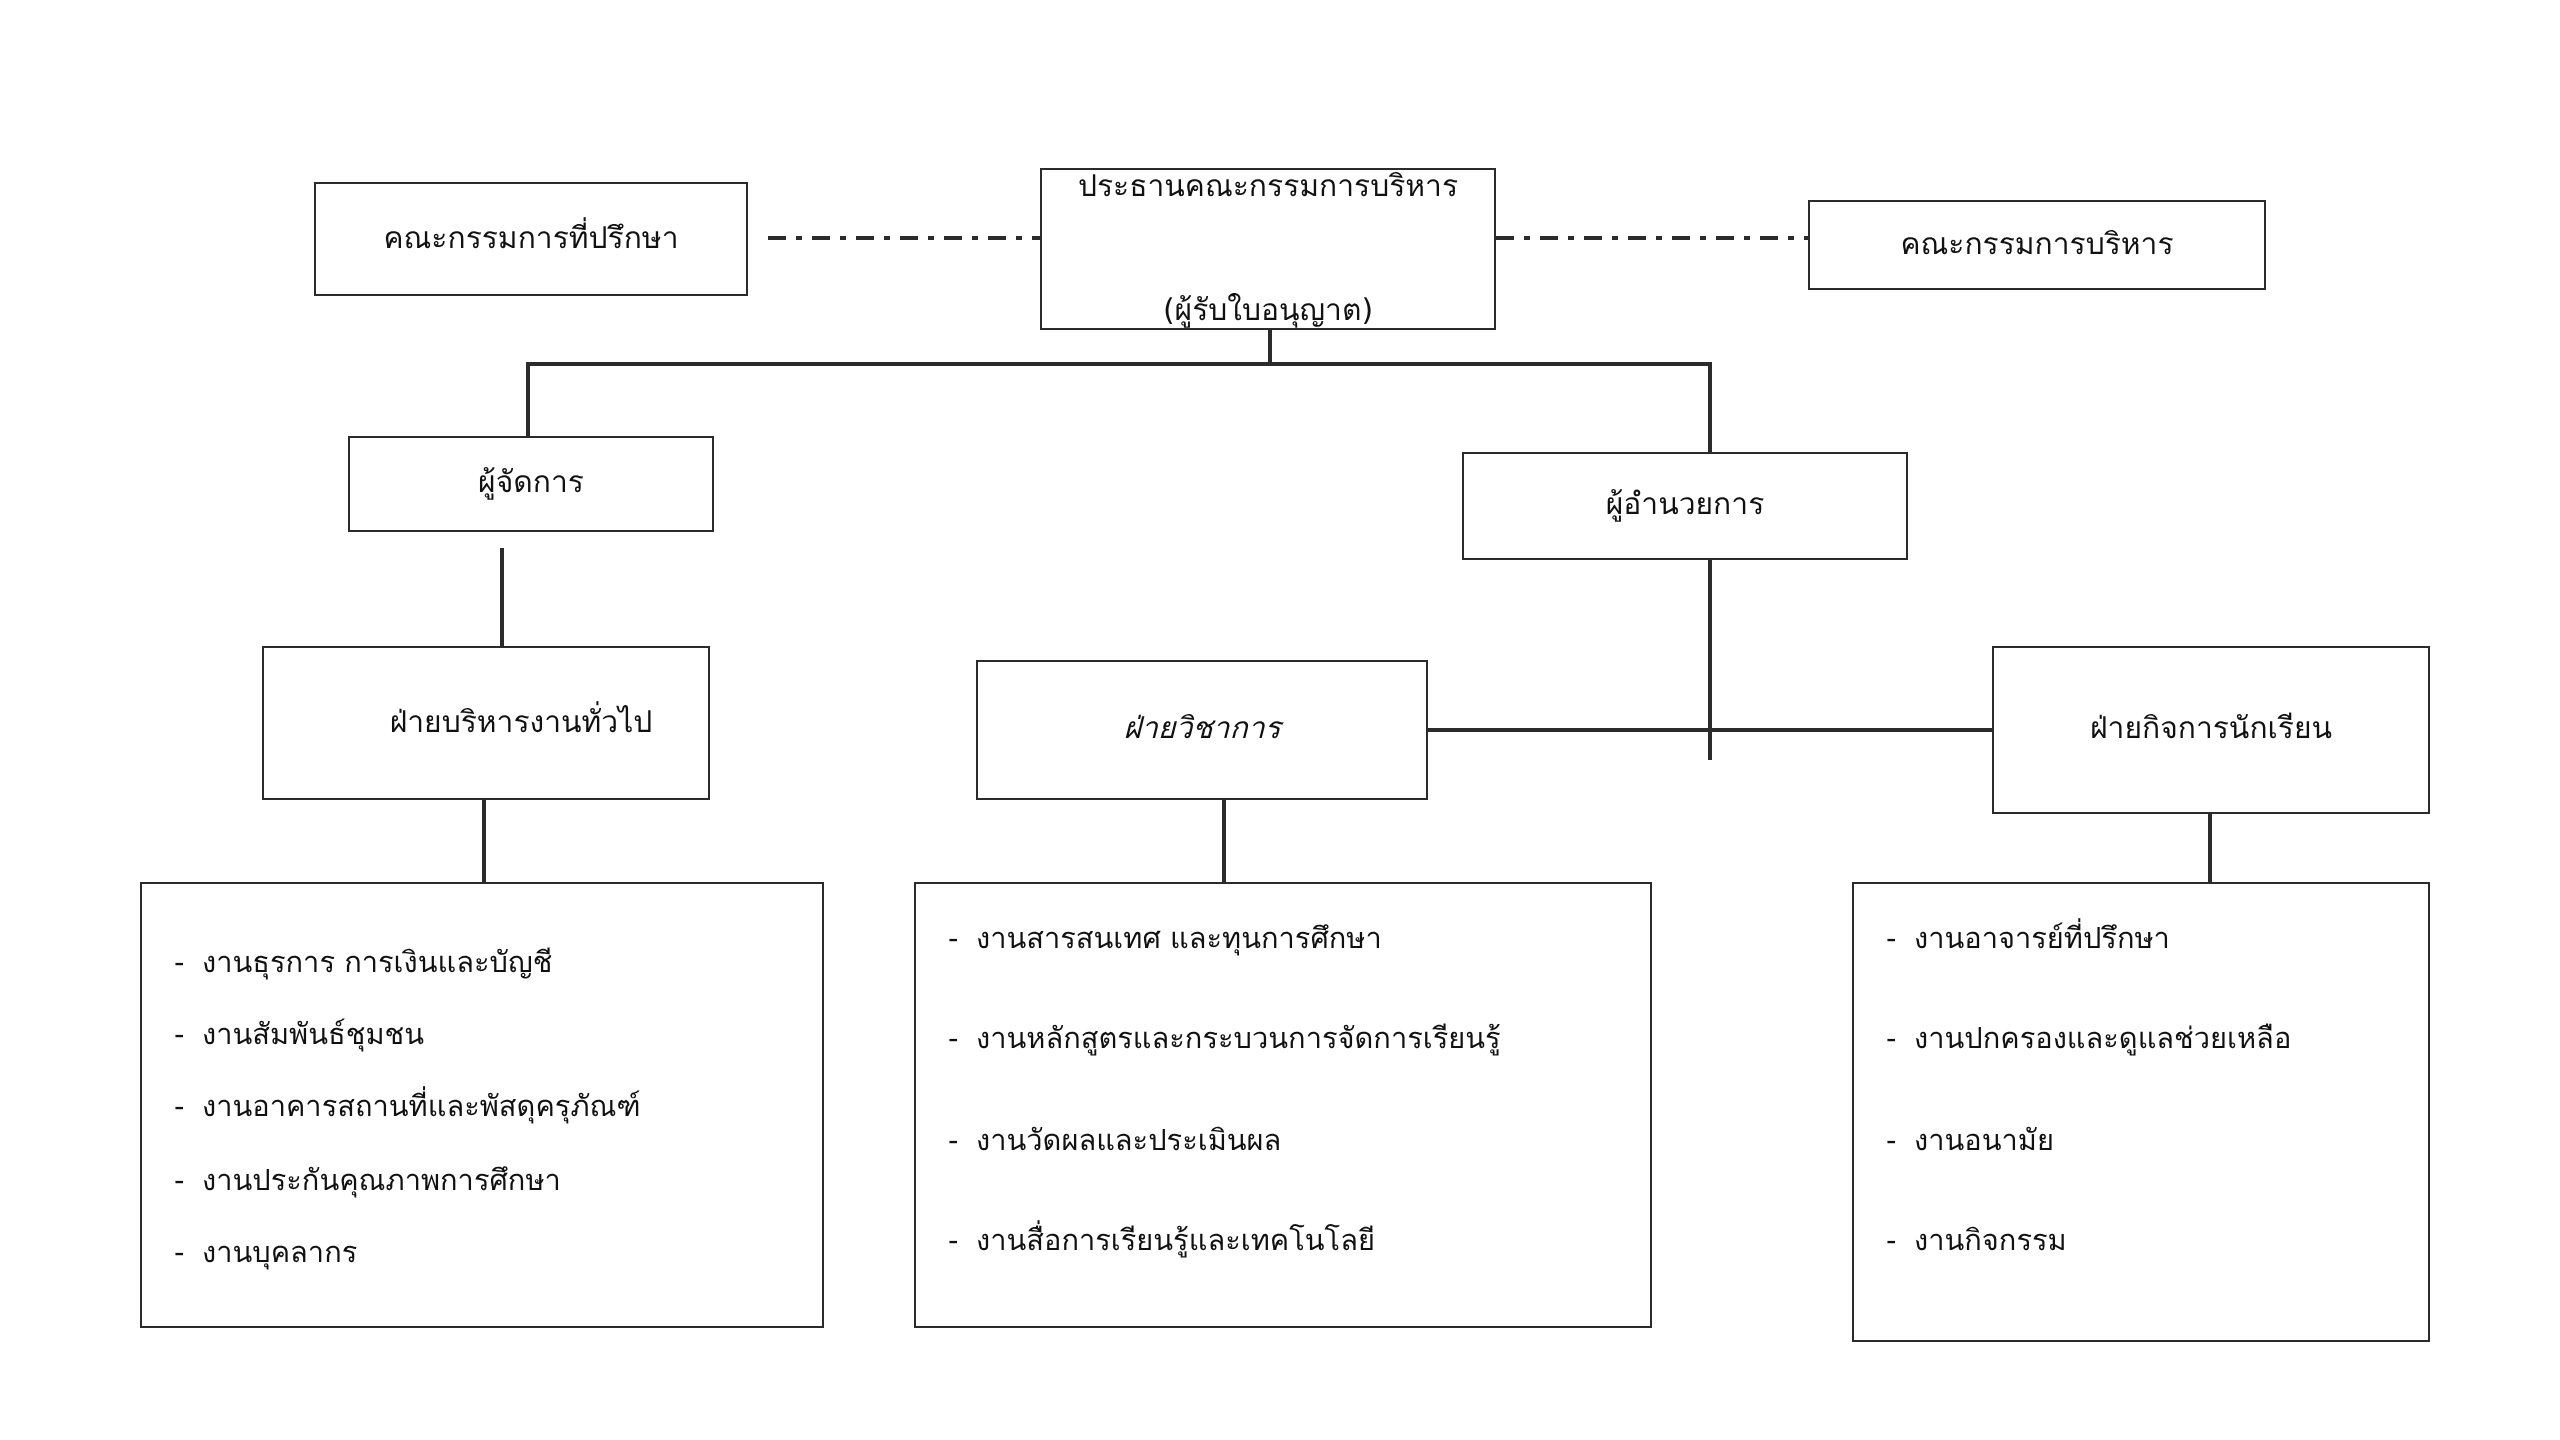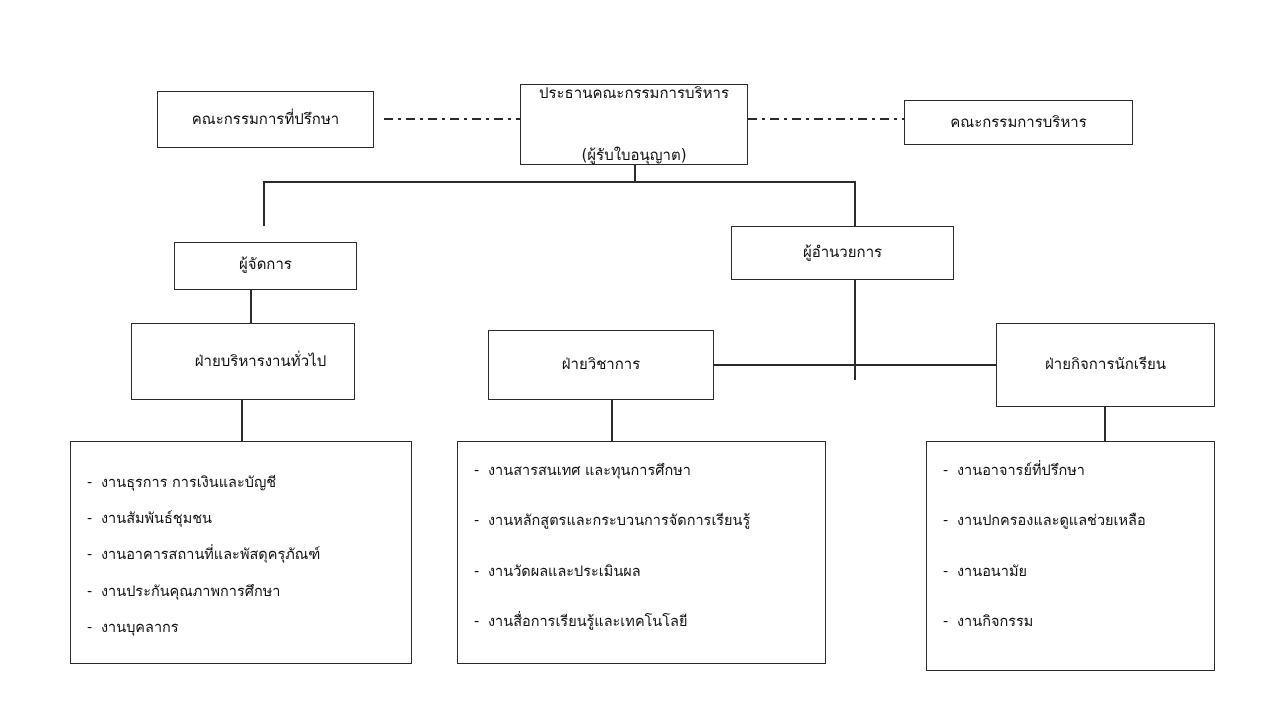--- a/index.html
+++ b/index.html
@@ -102,37 +102,37 @@
 
   <div class="node" style="left:904px; top:100px; width:229px; height:45px;">
     <span>คณะกรรมการบริหาร</span>
   </div>
 
   <div class="conn v" style="left:634px; top:165px; height:17px;"></div>
   <div class="conn h" style="left:263px; top:181px; width:593px;"></div>
   <div class="conn v" style="left:263px; top:181px; height:45px;"></div>
   <div class="conn v" style="left:854px; top:181px; height:45px;"></div>
 
-  <div class="node" style="left:174px; top:242px; width:183px; height:48px;font-family:Liberation Mono, monospace;">
+  <div class="node" style="left:174px; top:218px; width:183px; height:48px;">
     <span>ผู้จัดการ</span>
   </div>
 
   <div class="node" style="left:731px; top:226px; width:223px; height:54px;justify-content:center;">
     <span>ผู้อำนวยการ</span>
   </div>
 
   <div class="conn v" style="left:250px; top:274px; height:49px;"></div>
   <div class="conn v" style="left:854px; top:280px; height:100px;"></div>
   <div class="conn h" style="left:714px; top:364px; width:283px;"></div>
 
   <div class="node" style="left:131px; top:323px; width:224px; height:77px;padding-left:35px;">
     <span>ฝ่ายบริหารงานทั่วไป</span>
   </div>
 
-  <div class="node" style="left:488px; top:330px; width:226px; height:70px;">
+  <div class="node" style="left:488px; top:330px; width:226px; height:70px;font-style:italic;">
     <span>ฝ่ายวิชาการ</span>
   </div>
 
   <div class="node" style="left:996px; top:323px; width:219px; height:84px;">
     <span>ฝ่ายกิจการนักเรียน</span>
   </div>
 
   <div class="conn v" style="left:241px; top:400px; height:42px;"></div>
   <div class="conn v" style="left:611px; top:400px; height:42px;"></div>
   <div class="conn v" style="left:1104px; top:407px; height:35px;"></div>

